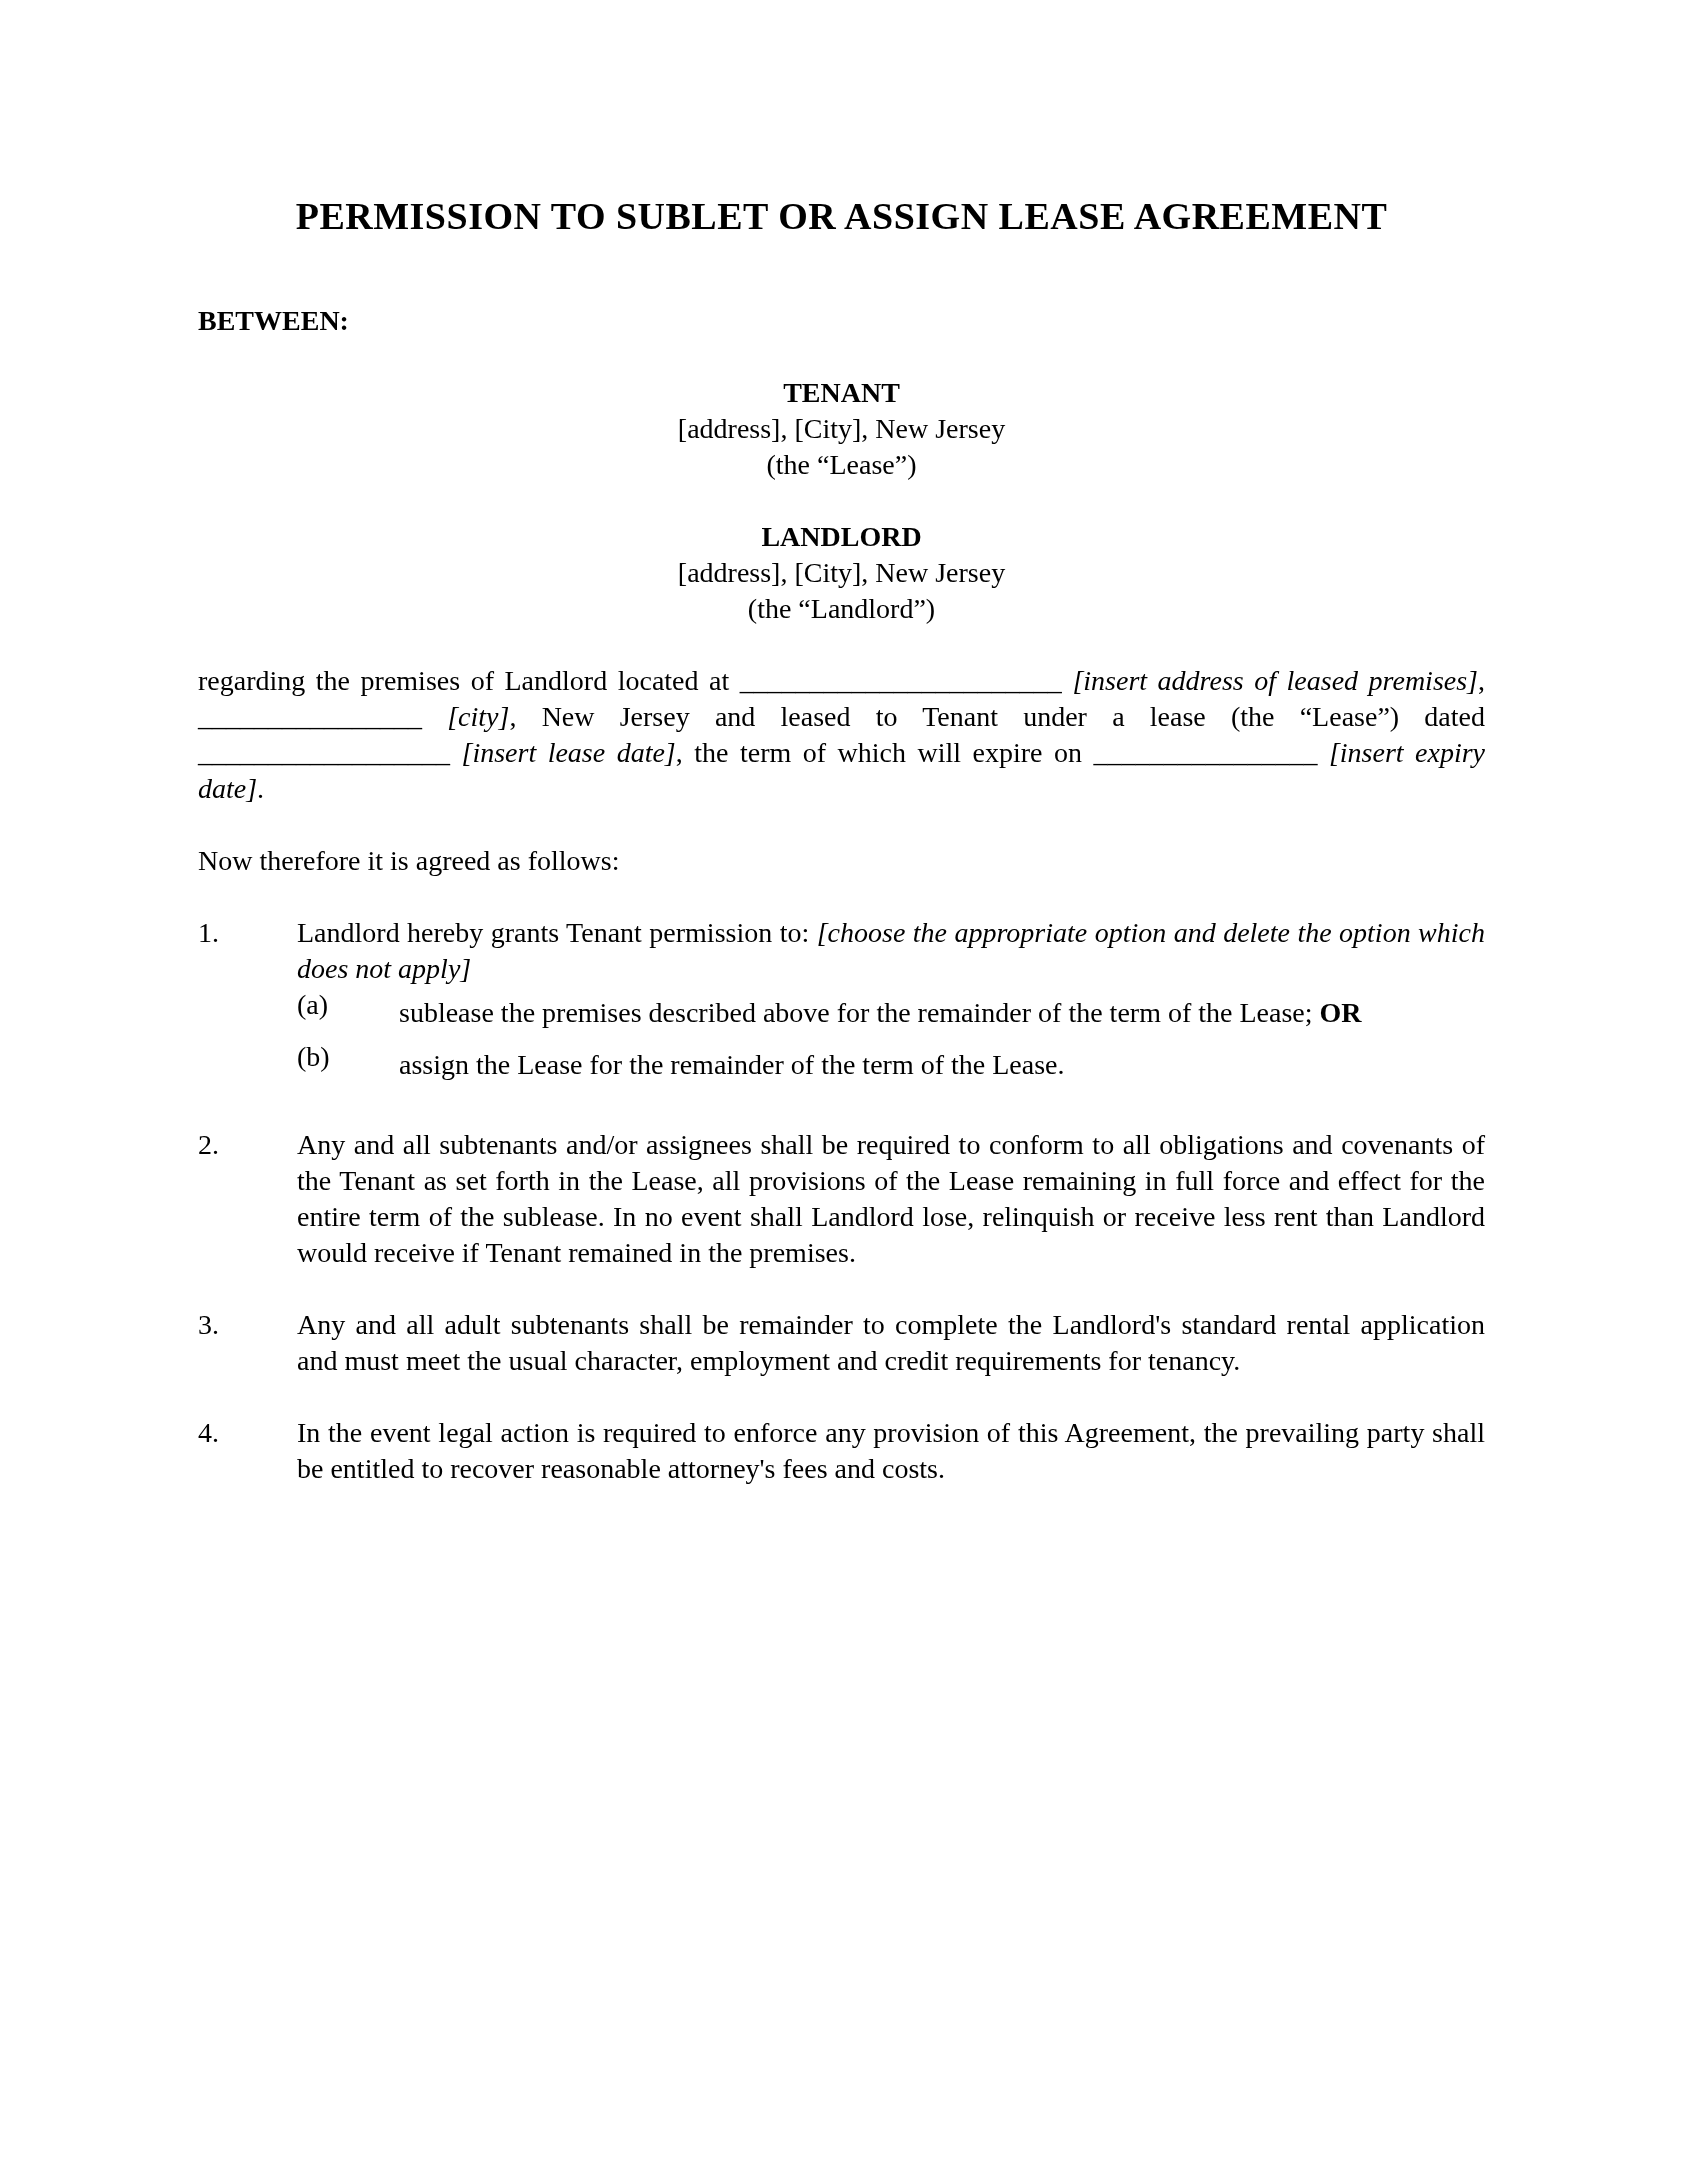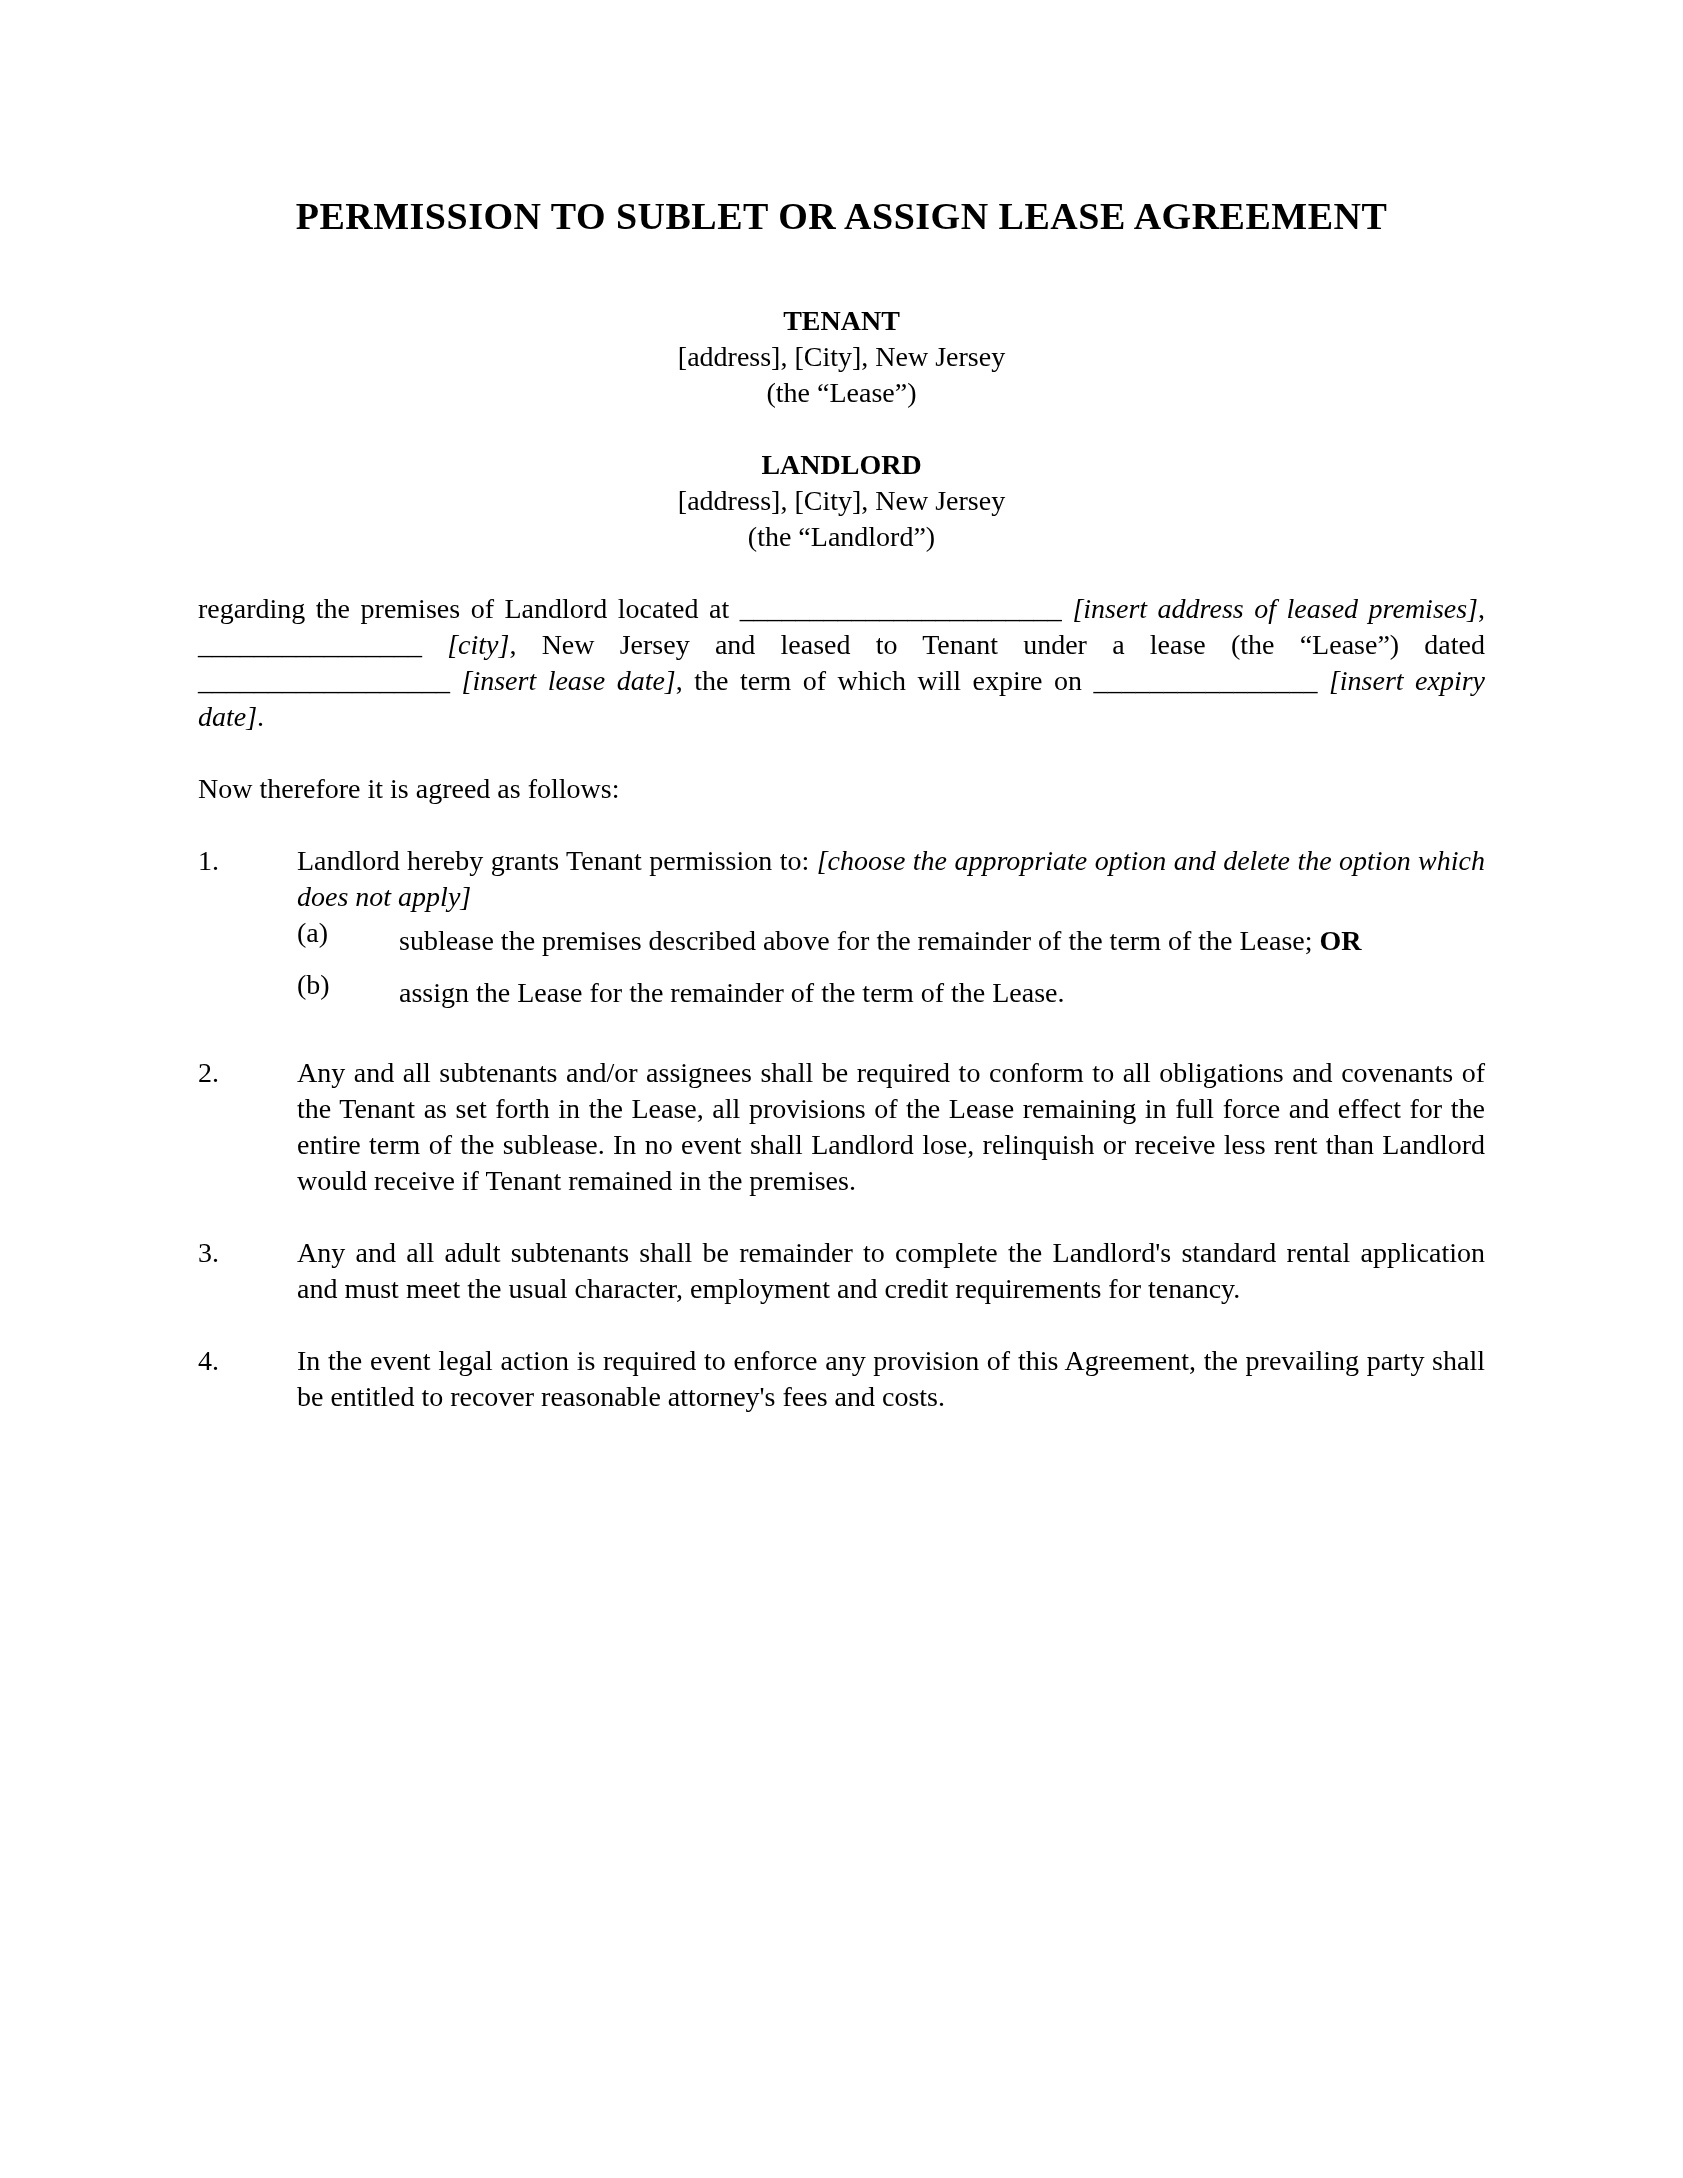--- a/index.html
+++ b/index.html
@@ -78,20 +78,21 @@
   }
 </style>
 </head>
 <body>
 
 <div class="page">
 
   <h1 class="title">PERMISSION TO SUBLET OR ASSIGN LEASE AGREEMENT</h1>
 
 
+  <p class="para bold">BETWEEN:</p>
 
   <div class="party-block">
     <div class="party-name">TENANT</div>
     <div class="party-address">[address], [City], New Jersey</div>
     <div class="party-alias">(the “Lease”)</div>
   </div>
 
 
   <div class="party-block">
     <div class="party-name">LANDLORD</div>

